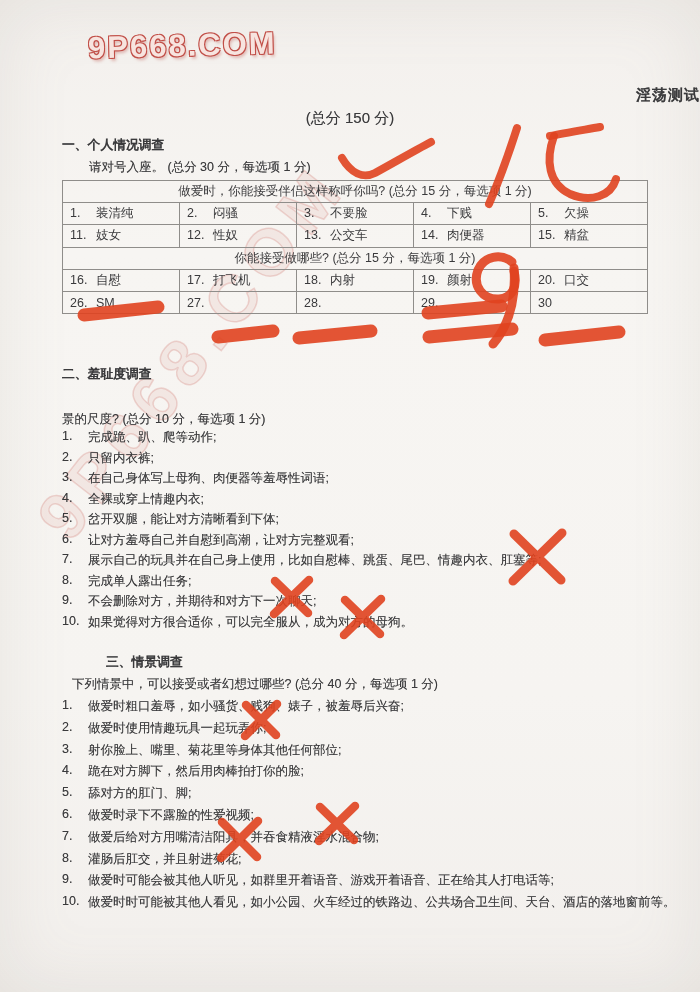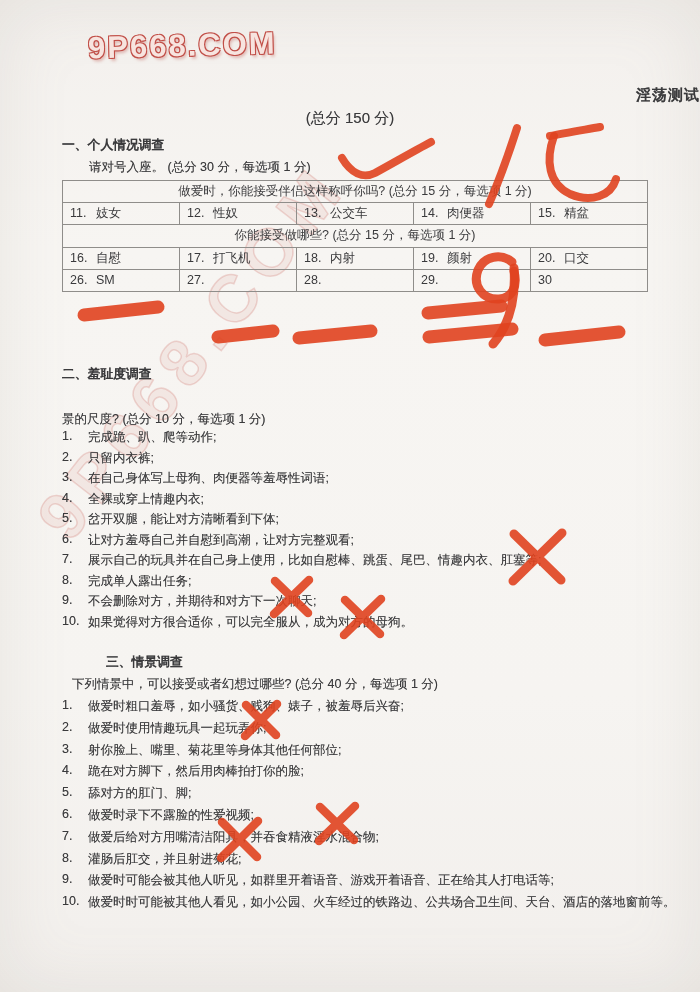--- a/index.html
+++ b/index.html
@@ -69,20 +69,27 @@
         <col style="width:20%">
         <col style="width:20%">
       </colgroup>
     <tbody>
       <tr class="hrow">
         <td colspan="5">做爱时，你能接受伴侣这样称呼你吗? (总分 15 分，每选项 1 分)</td>
       </tr>
     </tbody>
     <tbody id="rows-a">
         <tr>
+          <td><span class="cnum">1.</span><span class="clbl">装清纯</span></td>
+          <td><span class="cnum">2.</span><span class="clbl">闷骚</span></td>
+          <td><span class="cnum">3.</span><span class="clbl">不要脸</span></td>
+          <td><span class="cnum">4.</span><span class="clbl">下贱</span></td>
+          <td><span class="cnum">5.</span><span class="clbl">欠操</span></td>
+        </tr>
+        <tr>
           <td><span class="cnum">11.</span><span class="clbl">妓女</span></td>
           <td><span class="cnum">12.</span><span class="clbl">性奴</span></td>
           <td><span class="cnum">13.</span><span class="clbl">公交车</span></td>
           <td><span class="cnum">14.</span><span class="clbl">肉便器</span></td>
           <td><span class="cnum">15.</span><span class="clbl">精盆</span></td>
         </tr>
       </tbody>
     <tbody>
       <tr class="hrow">
         <td colspan="5">你能接受做哪些? (总分 15 分，每选项 1 分)</td>

